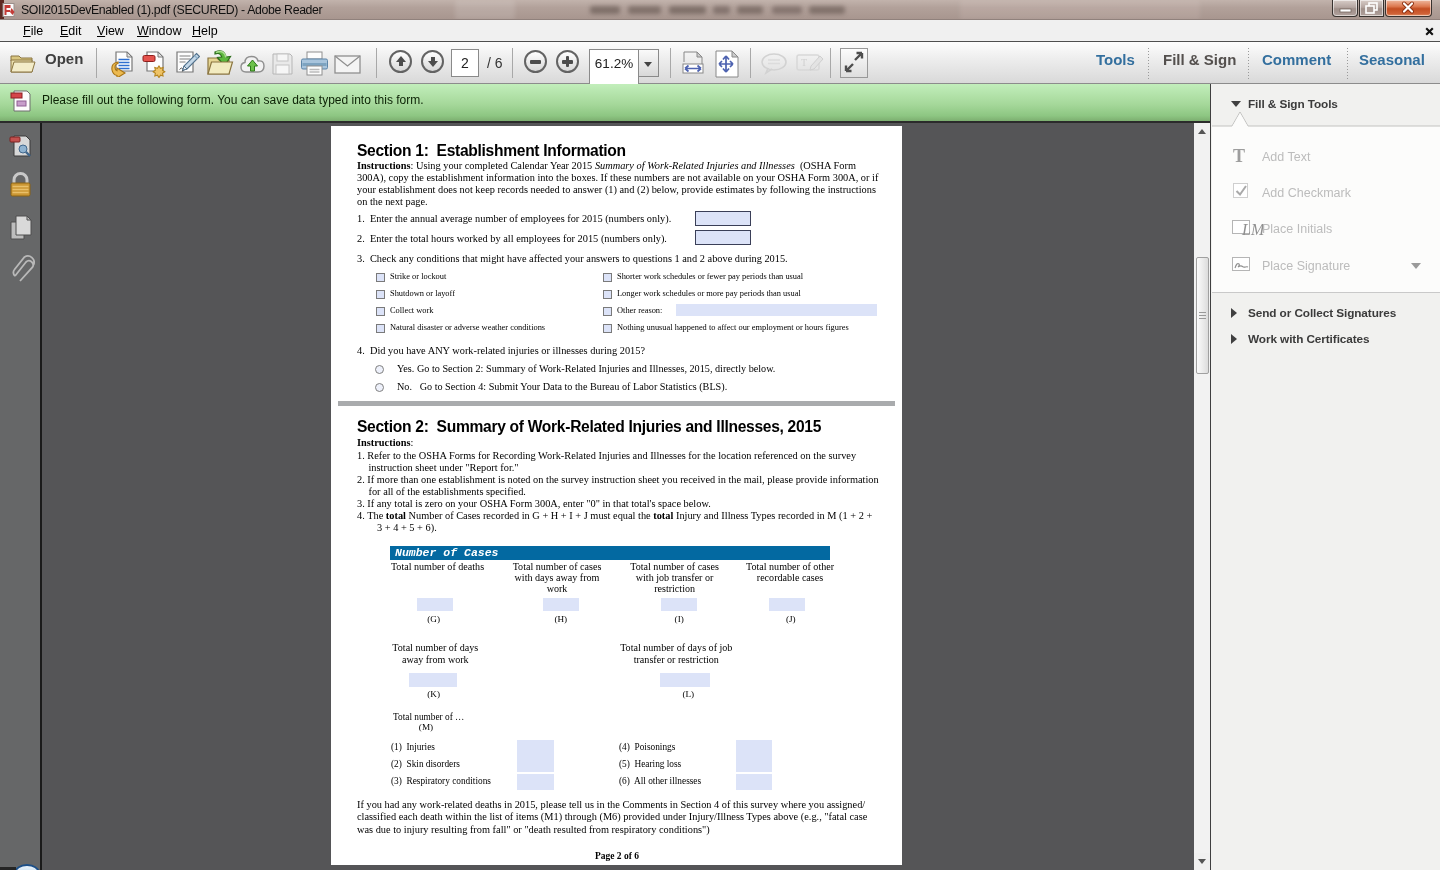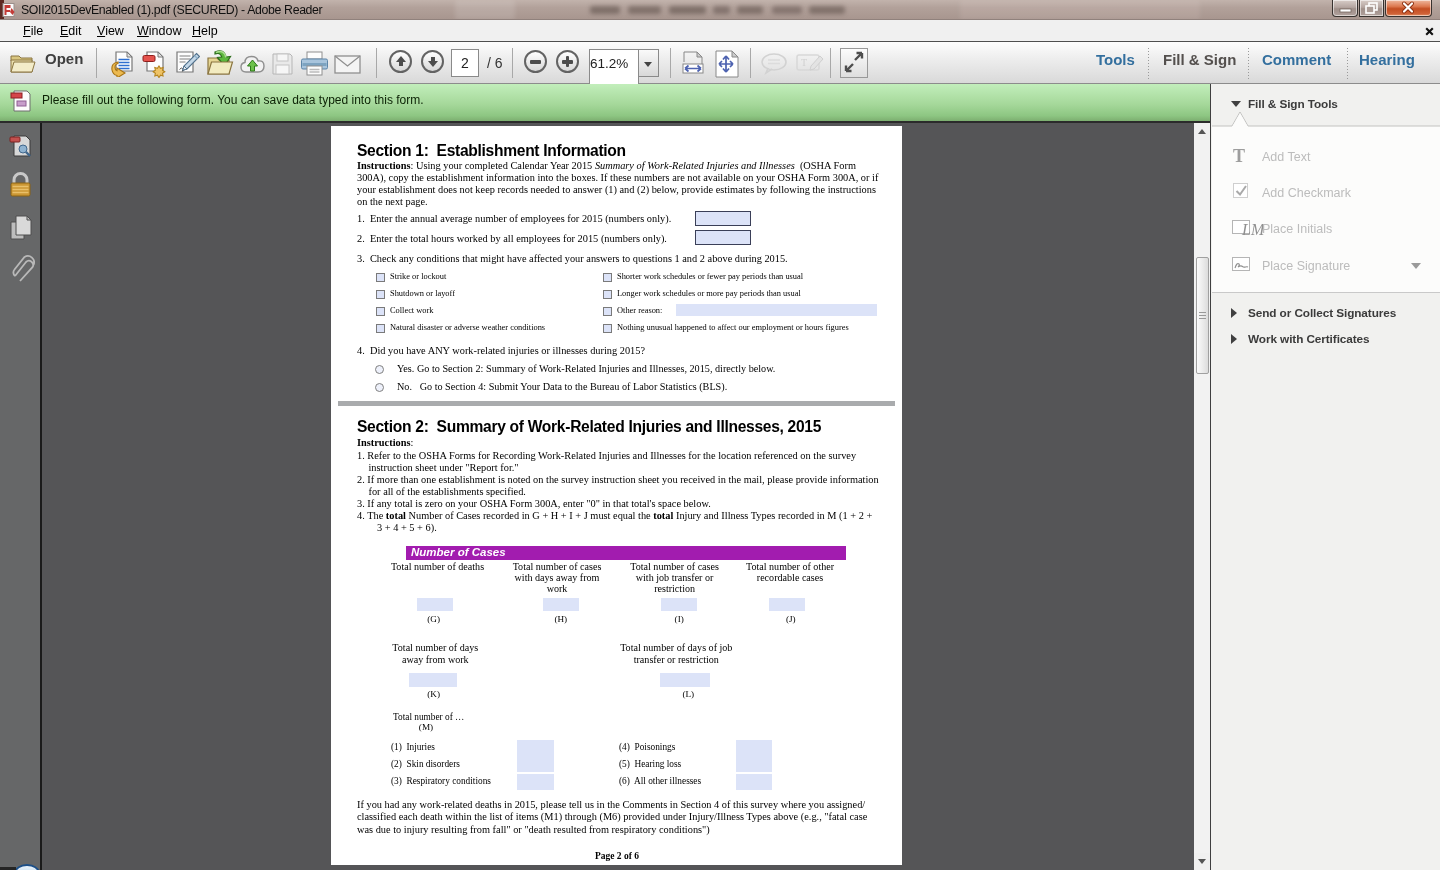--- a/index.html
+++ b/index.html
@@ -49,22 +49,22 @@
   #panelwhite { position:absolute; left:1212px; top:126px; width:228px; height:167px; background:#fcfcfb;
     border-bottom:1px solid #c9c9c9; }
   .paneltitle { position:absolute; font-size:11.8px; font-weight:bold; color:#3b3b3b; letter-spacing:-.1px; }
   .panelitem { position:absolute; font-size:12.5px; color:#bcbcbc; }
   .tri-down { width:0; height:0; border-left:5px solid transparent; border-right:5px solid transparent; border-top:6px solid #404040; }
   .tri-right { width:0; height:0; border-top:5px solid transparent; border-bottom:5px solid transparent; border-left:6px solid #404040; }
   
   #page { position:absolute; left:331px; top:126px; width:571px; height:739px; background:#ffffff; color:#000; }
   #page .t { position:absolute; white-space:nowrap; font-family:"Liberation Serif",serif; font-size:10.35px; }
   #page .h { position:absolute; white-space:nowrap; font-family:"Liberation Sans",sans-serif; font-weight:bold; font-size:15.6px; letter-spacing:-.3px; }
-  #page .blk { position:absolute; background:#a21caf; color:#fff; font-family:Liberation Sans, sans-serif;
-    font-weight:bold; font-style:italic; font-size:11.5px;margin-left:16px; }
+  #page .blk { position:absolute; background:#0369a1; color:#fff; font-family:Liberation Mono, monospace;
+    font-weight:bold; font-style:italic; font-size:11.5px; }
   #page .fld { position:absolute; background:#dce3f8; }
   #page .cb { position:absolute; width:9px; height:9px; background:#dce3f8; border:1px solid #7a7a7a; }
   #page .rad { position:absolute; width:9px; height:9px; background:#eef1fb; border:1px solid #808080; border-radius:50%; }
   #page .ctr { text-align:center; white-space:normal; }
   #page .m9 { font-size:9.3px !important; }
 </style>
 </head>
 <body>
 
 <div id="titlebar">
@@ -194,21 +194,21 @@
   <div class="abs" style="left:487px;top:13px;font-size:14px;color:#333;">/ 6</div>
   <div class="tsep" style="left:512px"></div>
 
   <div class="circbtn" style="left:524px">
     <div class="abs" style="left:4px;top:8px;width:11px;height:3.5px;background:#4c4c4c;border-radius:1px;"></div>
   </div>
   <div class="circbtn" style="left:556px">
     <div class="abs" style="left:4px;top:8px;width:11px;height:3.5px;background:#4c4c4c;border-radius:1px;"></div>
     <div class="abs" style="left:7.8px;top:4.2px;width:3.5px;height:11px;background:#4c4c4c;border-radius:1px;"></div>
   </div>
-  <div class="abs" style="left:589px;top:7px;width:50px;height:38px;background:#fff;border:1px solid #8a8a8a;font-size:13.5px;color:#222;line-height:27px;">61.2%</div>
+  <div class="abs" style="left:589px;top:7px;width:50px;height:38px;background:#fff;border:1px solid #8a8a8a;font-size:13.5px;color:#222;text-align:center;line-height:27px;">61.2%</div>
   <div class="abs" style="left:639px;top:7px;width:20px;height:28px;background:linear-gradient(#fafafa,#d8d8d8);border:1px solid #8a8a8a;border-left:none;">
     <div class="abs" style="left:5px;top:12px;width:0;height:0;border-left:4.5px solid transparent;border-right:4.5px solid transparent;border-top:5px solid #444;"></div>
   </div>
   <div class="tsep" style="left:670px"></div>
 
   <svg class="abs" style="left:682px;top:9px" width="22" height="26" viewBox="0 0 22 26">
     <path d="M2 1 h13 l5 5 v8 M2 1 v10" fill="none" stroke="#888"></path>
     <path d="M15 1 l5 5 h-5z" fill="#ccc" stroke="#888"></path>
     <rect x="1" y="13" width="20" height="9" fill="#fff" stroke="#888"></rect>
     <path d="M3 17.5 h16 M3 17.5 l3.5 -3 M3 17.5 l3.5 3 M19 17.5 l-3.5 -3 M19 17.5 l-3.5 3" fill="none" stroke="#4d62b0" stroke-width="1.7"></path>
@@ -243,21 +243,21 @@
       <path d="M12 15 L5 22 M5 22 l5.5 0 M5 22 l0 -5.5" stroke="#4e4e4e" stroke-width="2.4" fill="none"></path>
     </svg>
   </div>
 
   <div class="navlink" style="left:1096px">Tools</div>
   <div class="dotsep" style="left:1148px"></div>
   <div class="navlink" style="left:1163px; color:#54504e;">Fill &amp; Sign</div>
   <div class="dotsep" style="left:1248px"></div>
   <div class="navlink" style="left:1262px">Comment</div>
   <div class="dotsep" style="left:1347px"></div>
-  <div class="navlink" style="left:1359px">Hearing</div>
+  <div class="navlink" style="left:1359px">Seasonal</div>
 </div>
 
 <div id="greenbar">
   <svg class="abs" style="left:9px;top:5px" width="24" height="24" viewBox="0 0 24 24">
     <path d="M5 2 h13 l3 3 v17 H5z" fill="#fdfdfd" stroke="#6f6f6f"></path>
     <rect x="2" y="4" width="11" height="5" fill="#d5464a" stroke="#8e1f22"></rect>
     <rect x="8" y="12" width="9" height="5" fill="#c79ecb" stroke="#8f5f94"></rect>
   </svg>
   <div id="greenmsg">Please fill out the following form. You can save data typed into this form.</div>
 </div>

